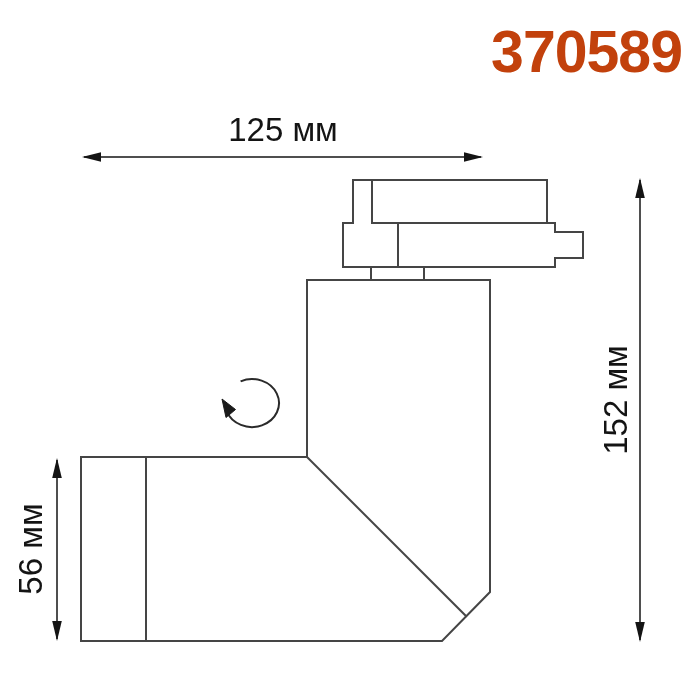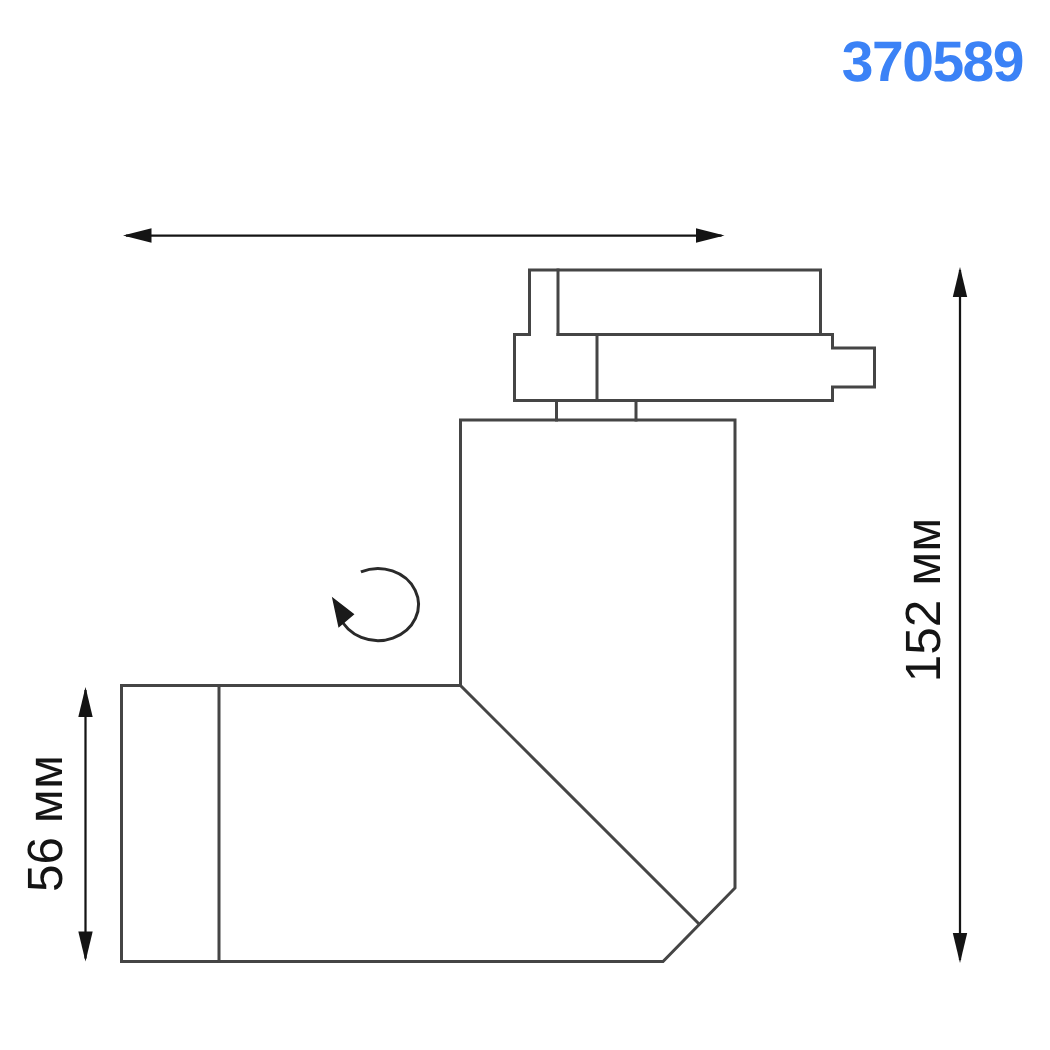--- a/index.html
+++ b/index.html
@@ -7,31 +7,32 @@
     position:relative;width:700px;height:700px;background:#ffffff;overflow:hidden;
     font-family:"Liberation Sans", sans-serif;
   }
   .drawing-svg{position:absolute;left:0;top:0;}
   .label{
     position:absolute;color:#141414;font-size:33px;line-height:1;white-space:nowrap;
     transform:translate(-50%,-50%);
   }
   .label.vertical{transform:translate(-50%,-50%) rotate(-90deg);}
   .title{
-    position:absolute;top:23px;right:18px;color:#3b82f6;font-size:38px;font-weight:700;
+    position:absolute;top:23px;right:18px;color:#c2410c;font-size:59px;font-weight:700;
     line-height:1;letter-spacing:-1px;
   }
 </style>
 </head>
 <body>
 
 <div class="stage">
 
   <div class="title">370589</div>
 
+  <div class="label" style="left:283px;top:129px;">125 мм</div>
 
   <div class="label vertical" style="left:615px;top:400px;">152 мм</div>
 
   <div class="label vertical" style="left:30px;top:549px;">56 мм</div>
 
   <svg class="drawing-svg" width="700" height="700" viewBox="0 0 700 700">
 
     <g fill="none" stroke="#454545" stroke-width="2" stroke-linecap="square">
 
       <path d="M 353 223 L 353 180 L 547 180 L 547 223"></path>

